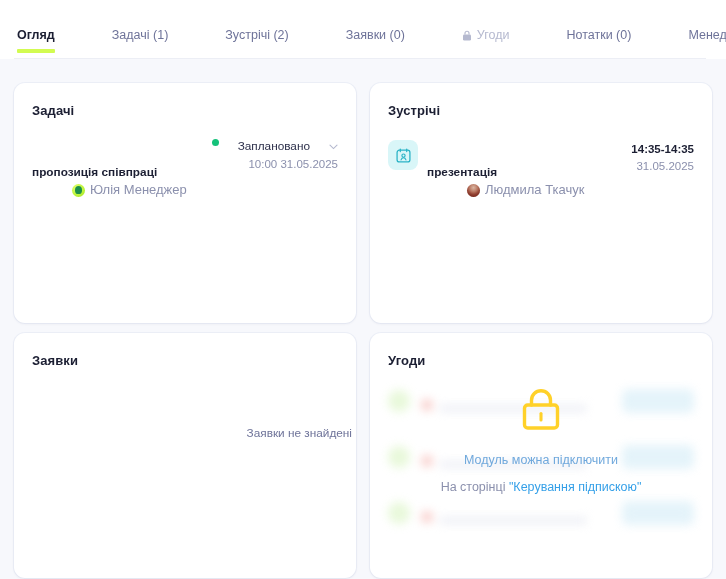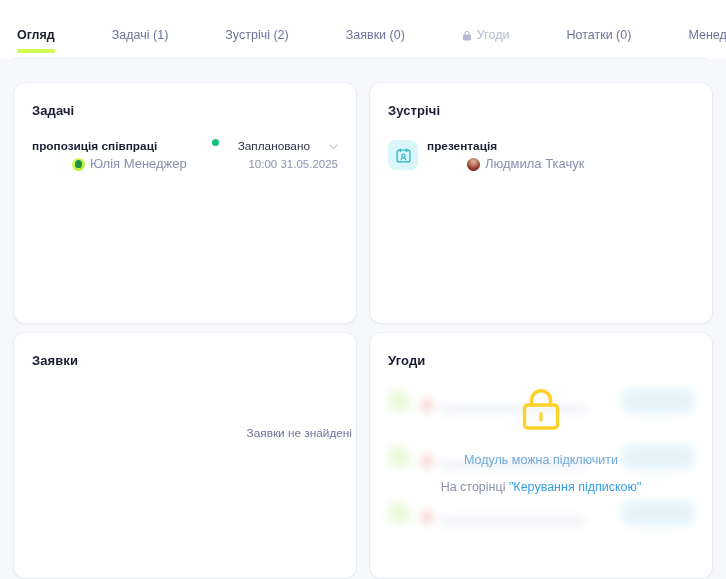--- a/index.html
+++ b/index.html
@@ -101,21 +101,21 @@
 
   .row {
     display: flex;
     align-items: flex-start;
     justify-content: space-between;
     gap: 10px;
   }
 
   .row-left { display: flex; align-items: flex-start; gap: 9px; min-width: 0; }
 
-  .row-main { min-width: 0; }
+  .row-main { min-width: 0; margin-top: 26px; }
 
   .row-title {
     font-size: 11.8px;
     font-weight: bold;
     color: #1c1f33;
     line-height: 15px;
     cursor: pointer;
     white-space: nowrap;
   }
 
@@ -361,20 +361,24 @@
             </svg>
           </span>
           <div class="row-main">
             <div class="row-title">презентація</div>
             <div class="row-sub">
               <span class="avatar photo"></span>
               <span>Людмила Ткачук</span>
             </div>
           </div>
         </div>
+        <div class="row-right">
+          <div class="row-time strong">14:35-14:35</div>
+          <div class="row-time">31.05.2025</div>
+        </div>
       </div>
     </div>
   </div>
 
   <div class="card">
     <div class="card-title">Заявки</div>
     <div class="empty">Заявки не знайдені</div>
   </div>
 
   <div class="card">

